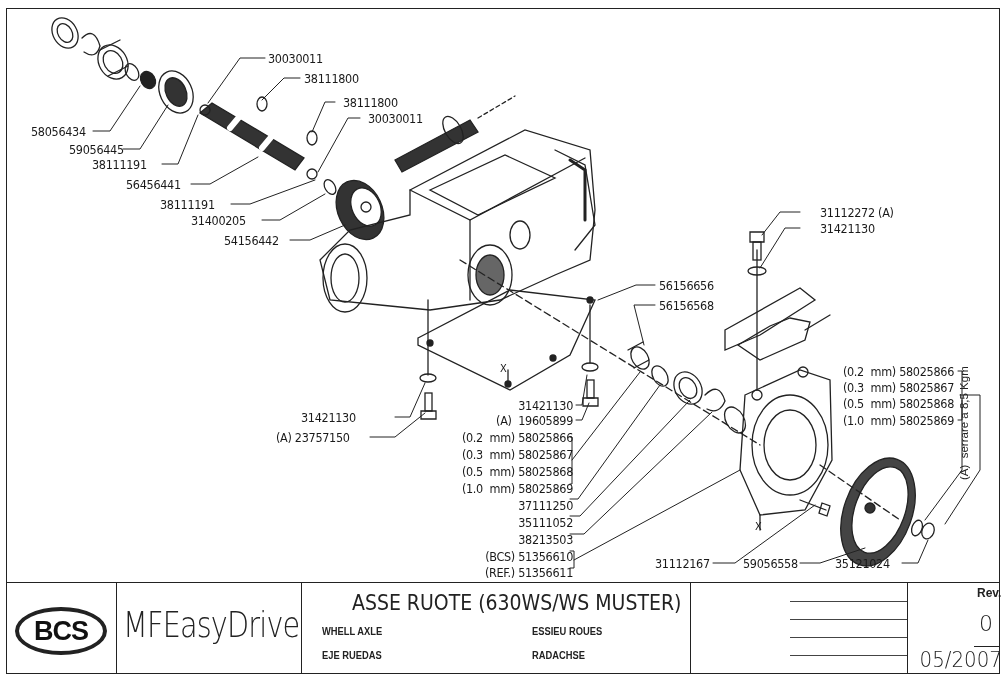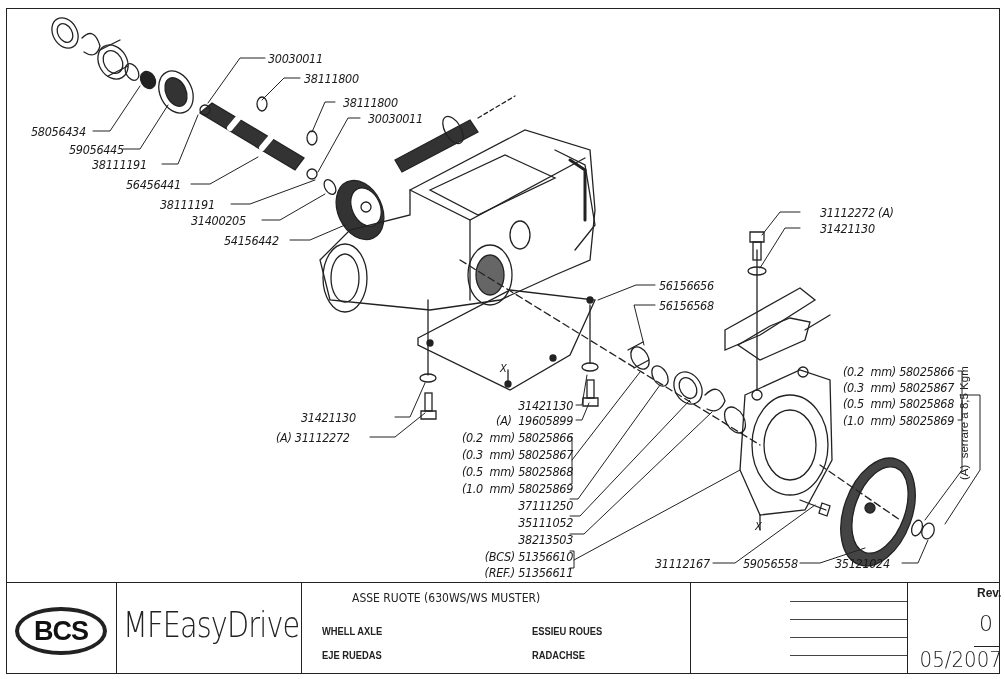--- a/index.html
+++ b/index.html
@@ -1,26 +1,26 @@
 <!DOCTYPE html>
 <html><head>
 <meta charset="utf-8">
 <style>
   html, body { margin:0; padding:0; background:#fff; }
   body { width:1005px; height:679px; position:relative; overflow:hidden; font-family:"DejaVu Sans", sans-serif; color:#1a1a1a; }
   #frame { position:absolute; left:6px; top:8px; width:994px; height:666px; border:1.5px solid #222; box-sizing:border-box; }
   svg#drawing { position:absolute; left:0; top:0; }
-  .lbl { position:absolute; font-family:"DejaVu Sans Condensed","DejaVu Sans", sans-serif; font-size:12.5px; letter-spacing:-0.3px; white-space:pre; line-height:13px; color:#1a1a1a;font-style:italic; }
+  .lbl { position:absolute; font-family:"DejaVu Sans Condensed","DejaVu Sans", sans-serif; font-size:12.5px; letter-spacing:-0.3px; white-space:pre; line-height:13px; color:#1a1a1a; }
   .lbl.r { text-align:right; }
   #titleblock { position:absolute; left:7px; top:582px; width:992px; height:91px; border-top:1.5px solid #222; }
   .tb-cell { position:absolute; top:0; height:91px; border-right:1.5px solid #222; box-sizing:border-box; }
   .logo-oval { position:absolute; left:8px; top:24px; width:92px; height:48px; border:4px solid #222; border-radius:50%; box-sizing:border-box; display:flex; align-items:center; justify-content:center; }
   .logo-text { font-family:"Liberation Sans", sans-serif; font-weight:bold; font-size:27px; letter-spacing:-1px; color:#111; }
   .model { position:absolute; left:6px; top:22px; font-family:"DejaVu Sans", sans-serif; font-weight:200; font-size:35px; letter-spacing:-1px; transform:scaleX(0.82); transform-origin:left; color:#222; }
-  .t-main { position:absolute; left:50px; top:8px; font-family:"DejaVu Sans Condensed","DejaVu Sans", sans-serif; font-size:12px; color:#222; }
+  .t-main { position:absolute; left:50px; top:8px; font-family:"DejaVu Sans Condensed","DejaVu Sans", sans-serif; font-size:21px; color:#222; }
   .t-small { position:absolute; font-family:"Liberation Sans Narrow","Liberation Sans", sans-serif; font-size:11px; font-weight:bold; transform:scaleX(0.85); transform-origin:left; color:#222; }
   .from-text { position:absolute; left:6px; top:5px; font-family:"Liberation Sans", sans-serif; font-size:8px; font-weight:bold; line-height:8.5px; transform:scaleX(0.85); transform-origin:left; white-space:pre; color:#222; }
   .n-label { position:absolute; right:8px; bottom:2px; font-family:"DejaVu Sans", sans-serif; font-size:22px; font-weight:200; color:#222; }
   .hline { position:absolute; left:0; right:0; border-top:1.2px solid #444; }
   .code { position:absolute; font-family:"DejaVu Sans", sans-serif; font-weight:200; font-size:30px; color:#222; transform:scaleX(0.85); }
   .rev-lbl { position:absolute; font-family:Liberation Sans, sans-serif; font-size:12px; font-weight:bold; color:#222; }
   .rev-val { position:absolute; font-family:"DejaVu Sans", sans-serif; font-weight:200; font-size:22px; color:#222; }
   .date { position:absolute; font-family:"DejaVu Sans", sans-serif; font-weight:200; font-size:22px; color:#222; transform:scaleX(0.9); }
   .torque { position:absolute; left:958px; top:480px; transform:rotate(-90deg); transform-origin:left top; font-family:"Liberation Sans", sans-serif; font-size:11.5px; white-space:pre; color:#222; }
 </style>
@@ -195,21 +195,21 @@
 <div class="lbl" style="left:69px;top:143px">59056445</div>
 <div class="lbl" style="left:92px;top:158px">38111191</div>
 <div class="lbl" style="left:126px;top:178px">56456441</div>
 <div class="lbl" style="left:160px;top:198px">38111191</div>
 <div class="lbl" style="left:191px;top:214px">31400205</div>
 <div class="lbl" style="left:224px;top:234px">54156442</div>
 
 <div class="lbl" style="left:659px;top:279px">56156656</div>
 <div class="lbl" style="left:659px;top:299px">56156568</div>
 <div class="lbl" style="left:301px;top:411px">31421130</div>
-<div class="lbl" style="left:276px;top:431px">(A) 31112272</div>
+<div class="lbl" style="left:276px;top:431px">(A) 23757150</div>
 <div class="lbl r" style="right:432px;top:399px">31421130</div>
 <div class="lbl r" style="right:432px;top:414px">(A)  19605899</div>
 <div class="lbl r" style="right:432px;top:431px">(0.2  mm) 58025866</div>
 <div class="lbl r" style="right:432px;top:448px">(0.3  mm) 58025867</div>
 <div class="lbl r" style="right:432px;top:465px">(0.5  mm) 58025868</div>
 <div class="lbl r" style="right:432px;top:482px">(1.0  mm) 58025869</div>
 <div class="lbl r" style="right:432px;top:499px">37111250</div>
 <div class="lbl r" style="right:432px;top:516px">35111052</div>
 <div class="lbl r" style="right:432px;top:533px">38213503</div>
 <div class="lbl r" style="right:432px;top:550px">(BCS) 51356610</div>

